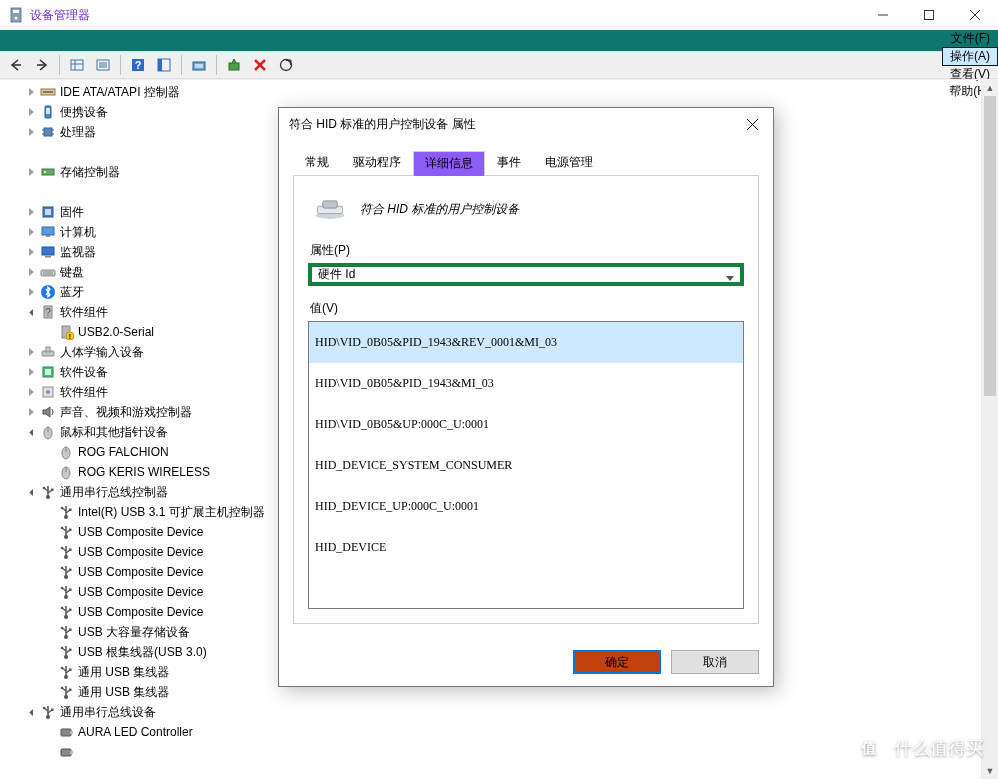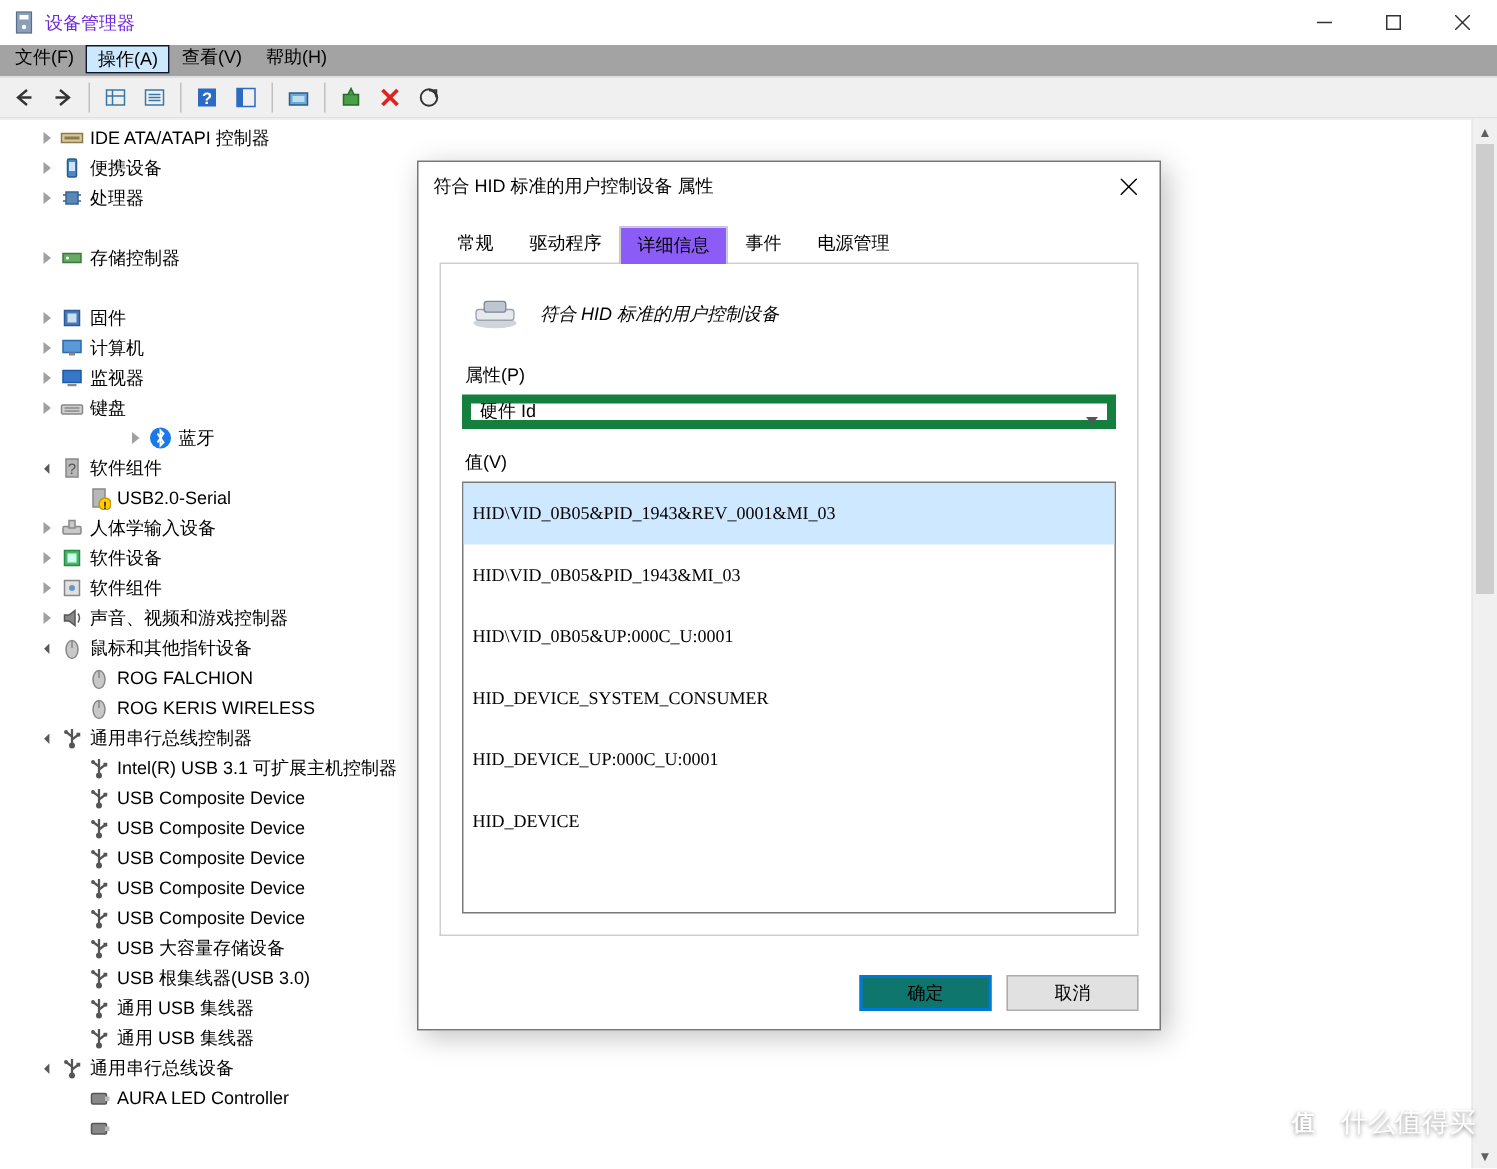--- a/index.html
+++ b/index.html
@@ -6,21 +6,21 @@
   body { margin: 0; background: #fff; width: 998px; height: 779px; position: relative; overflow: hidden; font-size: 12px; }
 
   
   .titlebar { height: 30px; display: flex; align-items: center; padding: 0 0 0 8px; background: #ffffff; border-bottom: 0; }
   .titlebar .app-icon { width: 16px; height: 16px; margin-right: 6px; display:flex; align-items:center; justify-content:center; }
   .titlebar .title { color: #6d28d9; font-size: 12px; }
   .win-controls { margin-left: auto; display: flex; }
   .win-btn { width: 46px; height: 30px; display: flex; align-items: center; justify-content: center; color: #555; }
 
   
-  .menubar { height: 21px; display: flex; align-items: flex-start; padding-left: 2px; background: #a3a3a3; }
+  .menubar { height: 21px; display: flex; align-items: flex-end; padding-left: 2px; background: #0f766e; flex-direction: column; }
   .menu-item { padding: 0 8px; display: flex; align-items: center; font-size: 12px; cursor: default; }
   .menu-item.active { background: #cce8ff; border: 1px solid #0f172a; padding: 0 7px; }
   
   
   .toolbar { height: 28px; background: #f0f0f0; border-top: 1px solid #e0e0e0; border-bottom: 1px solid #e0e0e0; display: flex; align-items: center; padding: 0 4px; gap: 2px; }
   .tool-btn { width: 24px; height: 22px; display: flex; align-items: center; justify-content: center; border: 1px solid transparent; }
   .tool-sep { width: 1px; height: 20px; background: #c0c0c0; margin: 0 3px; }
 
   
   .main-area { position: absolute; top: 79px; left: 0; right: 0; bottom: 0; display: flex; }
@@ -47,30 +47,30 @@
   .tab-row { display:flex; border-bottom:1px solid #cfcfcf; }
   .tab { padding: 3px 11px 4px; font-size:12px; border:1px solid transparent; border-bottom:none; cursor:default; }
   .tab.selected { border-color: #cfcfcf; background:#8b5cf6; position:relative; top:1px; }
   
   .tab-content { flex:1; border:1px solid #cfcfcf; border-top:none; padding: 14px 14px; display:flex; flex-direction:column; }
   .device-header { display:flex; align-items:center; gap:12px; margin: 4px 0 18px 4px; }
   .device-header .big-icon { width:36px; height:30px; display:flex; align-items:center; justify-content:center; }
   .device-name { font-size:12px;font-style:italic; }
   
   .field-label { font-size:12px; margin: 0 0 4px 2px; }
-  .combo { height: 23px; border: 6px solid #15803d; display:flex; align-items:center; padding: 0 6px; background:#fff; position:relative; margin-bottom: 14px; }
+  .combo { height: 23px; border: 4px solid #15803d; display:flex; align-items:center; padding: 0 6px; background:#fff; position:relative; margin-bottom: 14px; }
   .combo::after { content:""; position:absolute; right:6px; top:9px; width:0; height:0; border-left:4px solid transparent; border-right:4px solid transparent; border-top:5px solid #555; }
   
   .listbox { flex:1; border:1px solid #7a7a7a; background:#fff; overflow:auto; }
   .list-item { padding: 13px 6px; font-size:12px;font-family:Liberation Serif, serif; }
   .list-item.selected { background:#cde8ff; }
   
   .dlg-buttons { display:flex; justify-content:flex-end; gap:10px; padding: 12px 14px; }
   .dlg-btn { min-width:88px; height:24px; background:#e1e1e1; border:1px solid #adadad; font-size:12px; display:flex; align-items:center; justify-content:center; cursor:default; }
-  .dlg-btn.primary { border:2px solid #0078d7; background:#0f766e; }
+  .dlg-btn.primary { border:2px solid #0078d7; background:#c2410c; }
 
   
   .watermark { position:absolute; right:14px; bottom:14px; display:flex; align-items:center; gap:8px; color:#fff; opacity:0.75; font-size:18px; font-weight:500; text-shadow:0 1px 3px rgba(0,0,0,0.6); }
   .watermark .circle { width:34px; height:34px; border-radius:50%; background:rgba(255,255,255,0.5); border:2px solid #fff; display:flex; align-items:center; justify-content:center; font-weight:bold; color:#fff; font-size:15px; }
 </style>
 </head>
 <body>
 
 <div class="titlebar">
   <span class="app-icon">
@@ -278,21 +278,21 @@
         <span class="expander closed"></span>
         <span class="node-icon">
           <svg width="16" height="16">
             <rect x="1" y="6" width="14" height="6" rx="1" fill="#d0d0d0" stroke="#888"></rect>
             <line x1="3" y1="8" x2="13" y2="8" stroke="#888"></line>
             <line x1="3" y1="10" x2="13" y2="10" stroke="#888"></line>
           </svg>
         </span>
         <span class="node-label">键盘</span>
       </div>
-      <div class="tree-node" style="padding-left: 35px; margin-left: 48px;">
+      <div class="tree-node" style="padding-left: 24px;">
         <span class="expander closed"></span>
         <span class="node-icon">
           <svg width="16" height="16">
             <circle cx="8" cy="8" r="7" fill="#1a78e8"></circle>
             <path d="M6 5 L10 11 L8 13 L8 3 L10 5 L6 11" fill="none" stroke="#fff" stroke-width="1.3"></path>
           </svg>
         </span>
         <span class="node-label">蓝牙</span>
       </div>
       <div class="tree-node" style="padding-left: 24px;">

